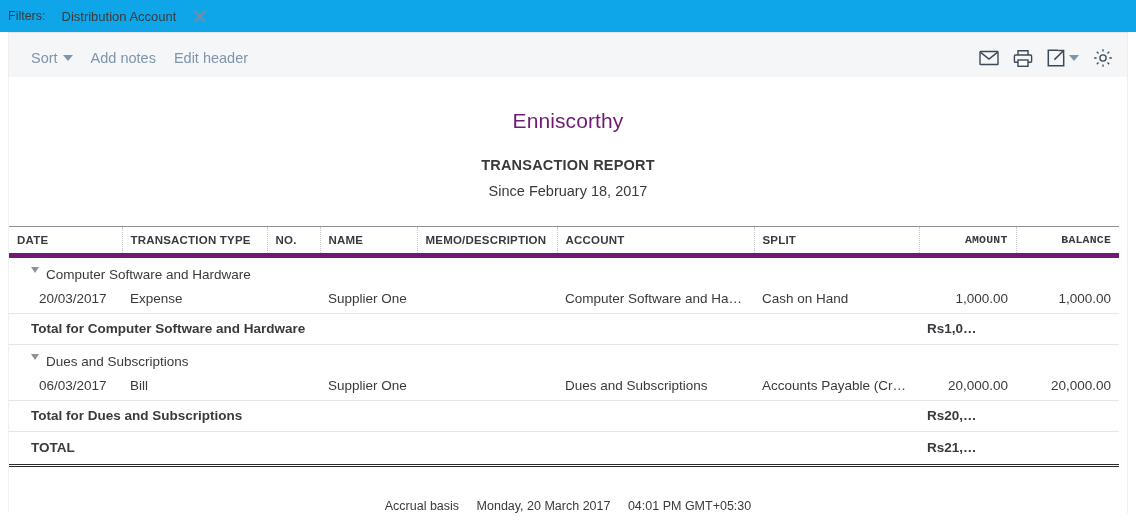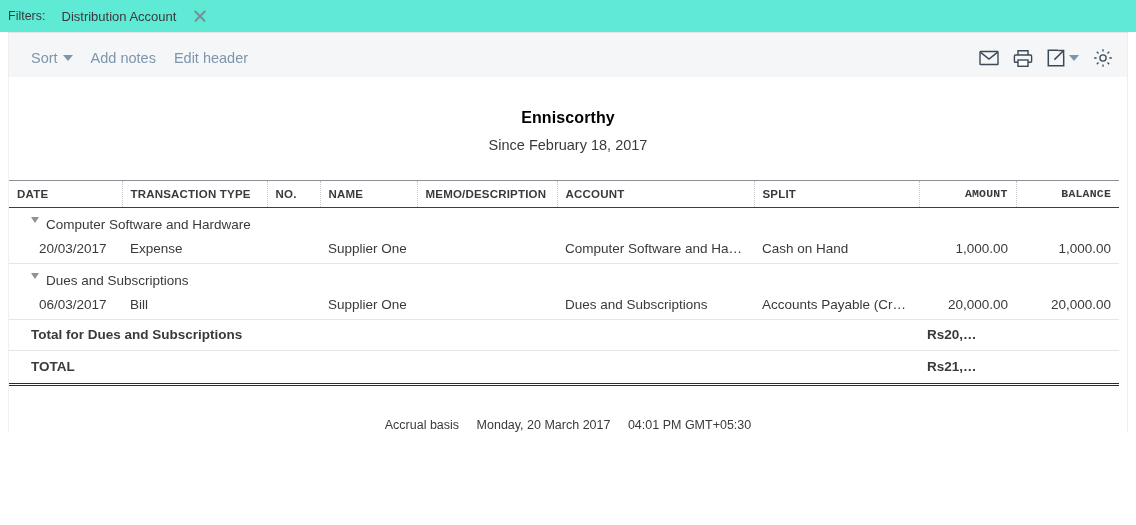--- a/index.html
+++ b/index.html
@@ -17,21 +17,21 @@
   }
 
   
   .filters-bar {
     height: 32px;
     display: flex;
     align-items: center;
     padding-left: 8px;
     font-size: 12.5px;
     color: #393a3d;
-    background: #5eead4;
+    background: #0ea5e9;
   }
   .filters-label {
     font-size: 12.5px;
     color: #393a3d;
     margin-right: 16px;
   }
   .filter-chip {
     display: flex;
     align-items: center;
     font-size: 13px;
@@ -121,23 +121,23 @@
     top: 77px;
     width: 1120px;
     box-sizing: border-box;
     background: #fff;
     border-left: 1px solid #f0f1f2;
     border-right: 1px solid #eceef0;
     padding: 0;
   }
   .report-head { text-align: center; padding-top: 32px; }
   .company {
-    font-size: 16px;
-    font-weight: 700;
-    color: #000000;
+    font-size: 21px;
+    font-weight: 400;
+    color: #701a75;
     letter-spacing: 0.1px;
   }
   .rpt-title {
     font-size: 14.5px;
     font-weight: bold;
     color: #393a3d;
     margin-top: 24px;
     letter-spacing: 0.2px;
   }
   .rpt-period {
@@ -154,21 +154,21 @@
     table-layout: fixed;
     font-size: 13px;
     color: #393a3d;
   }
   table.rpt th {
     font-size: 11.5px;
     font-weight: bold;
     text-align: left;
     padding: 6px 8px 7px 8px;
     border-top: 1px solid #8d9096;
-    border-bottom: 1px solid #701a75;
+    border-bottom: 5px solid #701a75;
     border-right: 1px dotted #c6c8ca;
     letter-spacing: 0.2px;
     vertical-align: bottom;
     white-space: nowrap;
   }
   table.rpt th.last { border-right: none; }
   table.rpt th.num { text-align: right; font-family: Liberation Mono, monospace; }
 
   td {
     padding: 5px 8px;
@@ -283,20 +283,21 @@
         <circle cx="10" cy="10" r="3.1"></circle>
         <path d="M10 1.2v2.4M10 16.4v2.4M1.2 10h2.4M16.4 10h2.4M3.8 3.8l1.7 1.7M14.5 14.5l1.7 1.7M16.2 3.8l-1.7 1.7M5.5 14.5l-1.7 1.7"></path>
       </svg>
     </span>
   </div>
 </div>
 
 <div class="report">
   <div class="report-head">
     <div class="company">Enniscorthy</div>
+    <div class="rpt-title">TRANSACTION REPORT</div>
     <div class="rpt-period">Since February 18, 2017</div>
   </div>
 
   <table class="rpt">
     <colgroup>
       <col style="width:113px">
         <col style="width:145px">
         <col style="width:53px">
       <col style="width:97px">
         <col style="width:140px">
@@ -332,20 +333,25 @@
         <td class="date">20/03/2017</td>
         <td>Expense</td>
         <td></td>
         <td>Supplier One</td>
         <td></td>
         <td>Computer Software and Har…</td>
         <td>Cash on Hand</td>
         <td class="num">1,000.00</td>
         <td class="num">1,000.00</td>
       </tr>
+      <tr class="subtotal">
+        <td class="label" colspan="7">Total for Computer Software and Hardware</td>
+        <td class="num">Rs1,000.00</td>
+        <td></td>
+      </tr>
 
       <tr class="group-head">
         <td colspan="9">
           <span class="grp-label">
             <i class="tri"></i>
             <span>Dues and Subscriptions</span>
           </span>
         </td>
       </tr>
       <tr class="txn">

